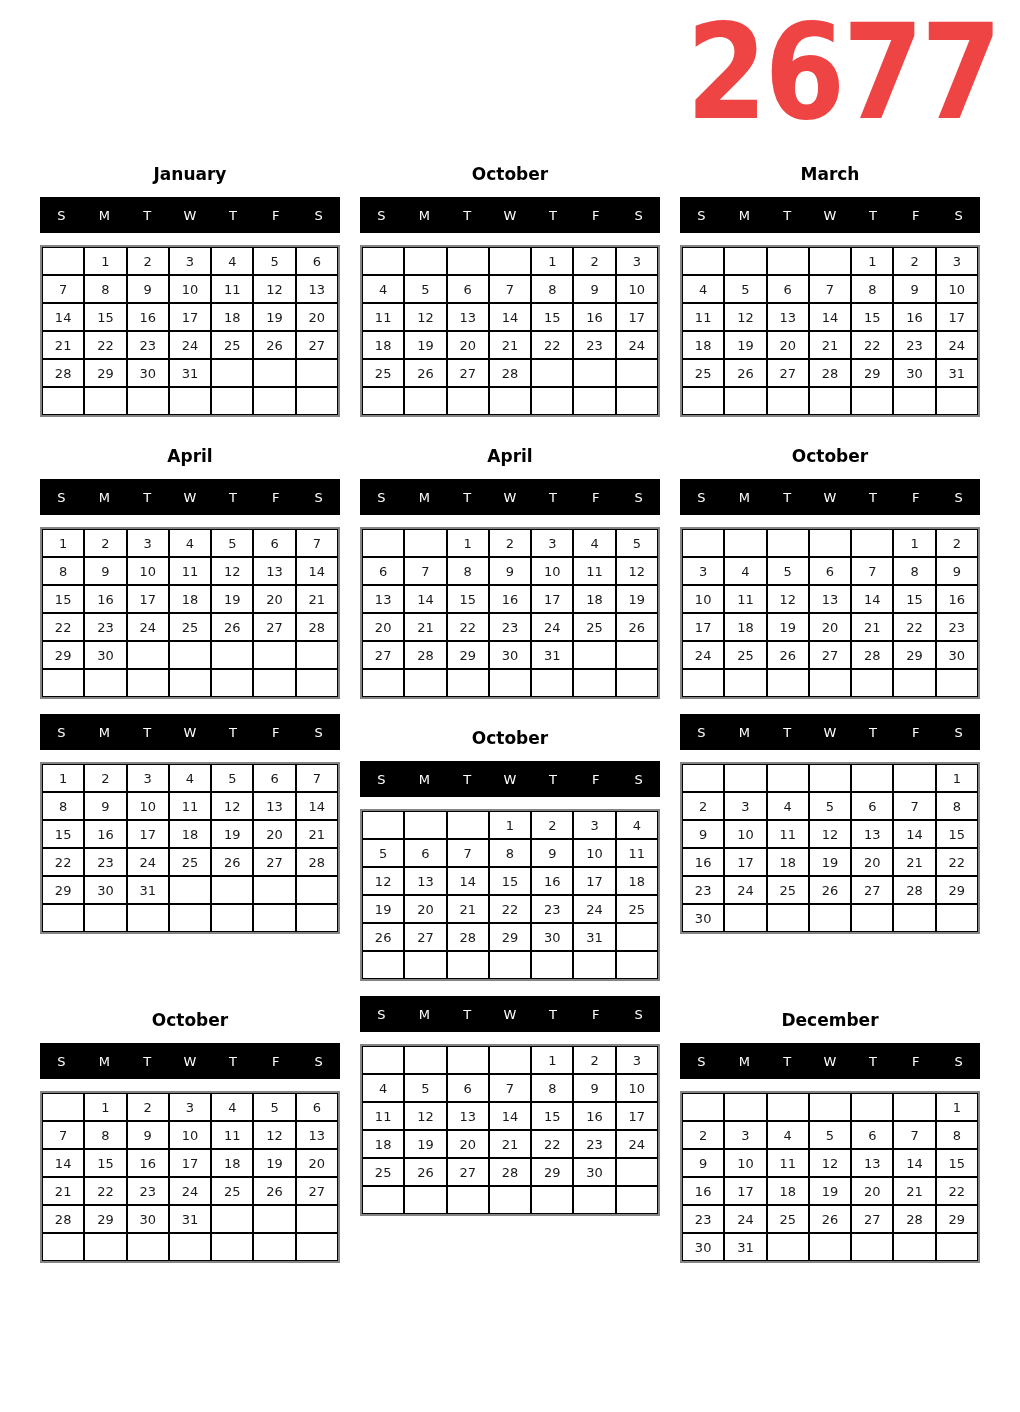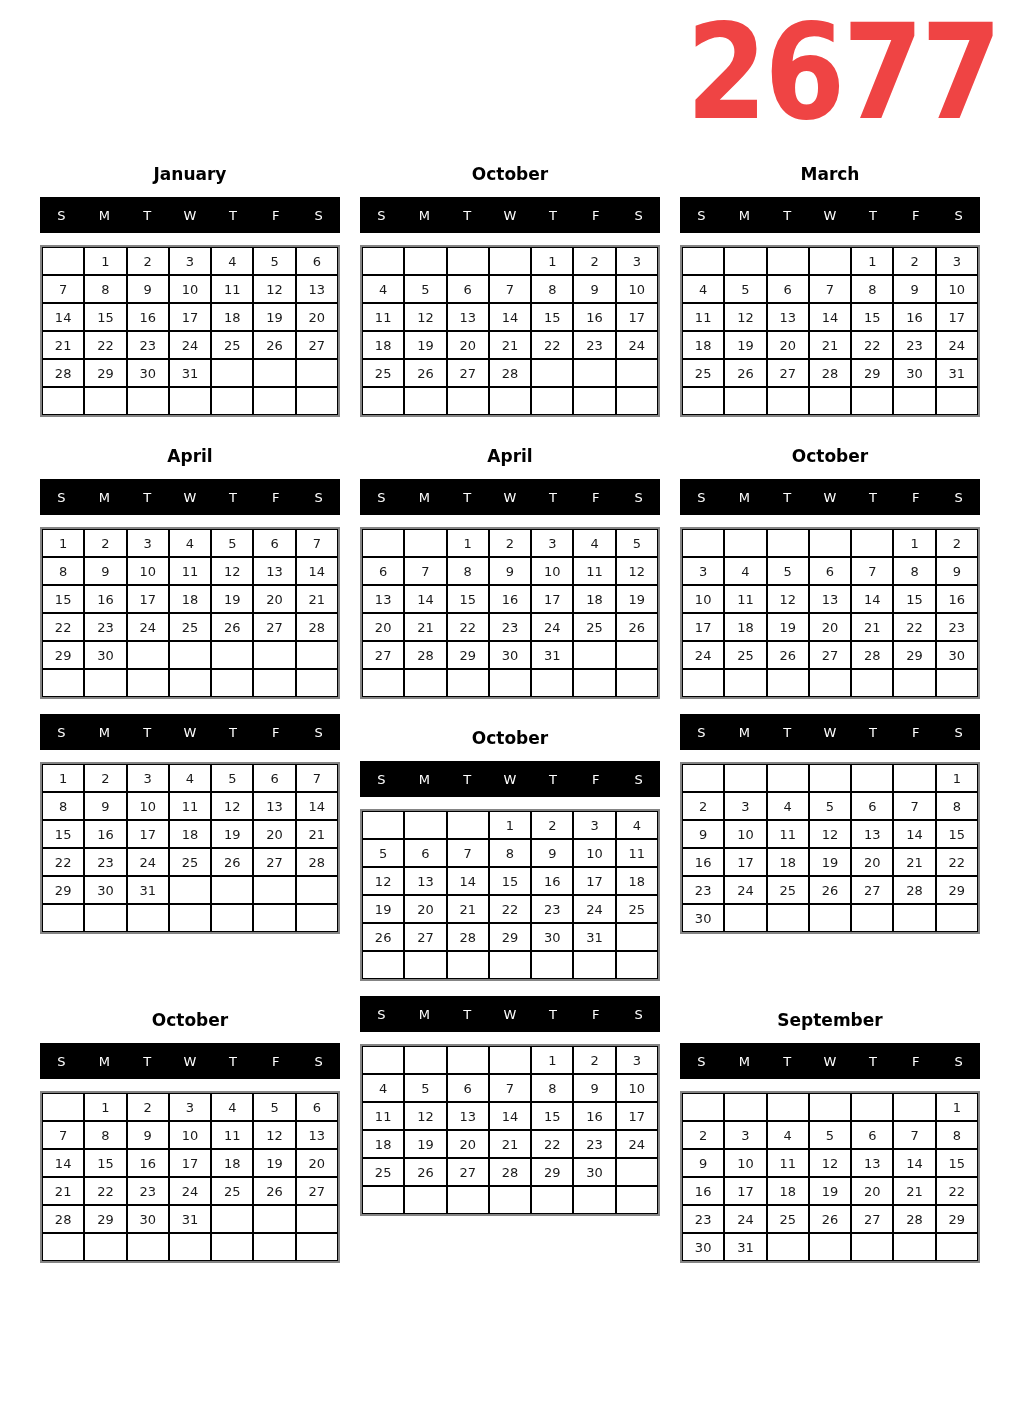--- a/index.html
+++ b/index.html
@@ -689,21 +689,21 @@
         <div class="day-cell"></div>
         <div class="day-cell"></div>
         <div class="day-cell"></div>
         <div class="day-cell"></div>
         <div class="day-cell"></div>
         <div class="day-cell"></div>
         <div class="day-cell"></div>
       </div>
     </div>
     <div class="month">
-      <div class="month-name">September</div>
+      <div class="month-name">December</div>
       <div class="weekday-row">
         <div class="weekday-cell">S</div>
         <div class="weekday-cell">M</div>
         <div class="weekday-cell">T</div>
         <div class="weekday-cell">W</div>
         <div class="weekday-cell">T</div>
         <div class="weekday-cell">F</div>
         <div class="weekday-cell">S</div>
       </div>
       <div class="day-grid">

